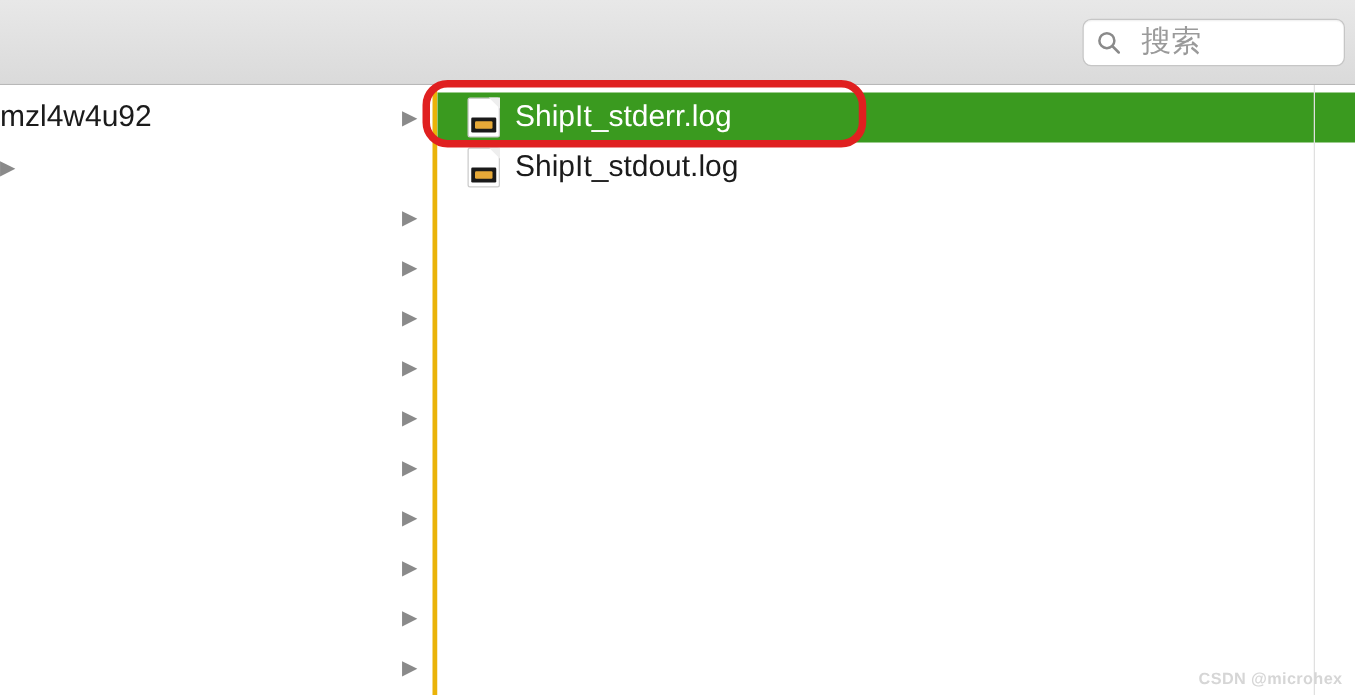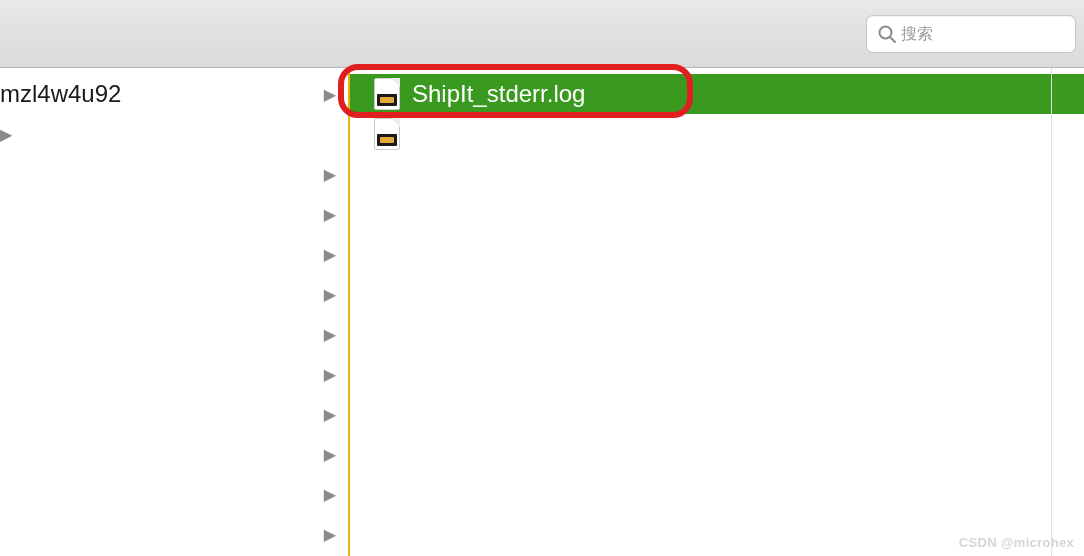--- a/index.html
+++ b/index.html
@@ -34,37 +34,37 @@
       width: 210px;
       padding: 0 10px;
       box-shadow: inset 0 1px 1px rgba(0,0,0,0.06);
     }
     .search-wrap svg {
       flex-shrink: 0;
     }
     .search-input {
       border: none;
       outline: none;
-      font-size: 16px;
+      font-size: 24px;
       color: #0f766e;
-      margin-left: 4px;
+      margin-left: 16px;
       width: 100%;
       background: transparent;
     }
     .search-input::placeholder {
       color: #9a9a9a;
     }
     .content {
       display: flex;
       height: calc(100% - 68px);
       position: relative;
     }
     .col-left {
       width: 350px;
-      border-right: 2px solid #eab308;
+      border-right: 4px solid #eab308;
       background: #ffffff;
       padding-top: 6px;
     }
     .col-right {
       flex: 1;
       background: #ffffff;
       padding-top: 6px;
       position: relative;
     }
     .left-item {
@@ -269,19 +269,20 @@
           <span>ShipIt_stderr.log</span>
         </div>
         <div class="file-row">
           <div class="file-icon">
             <div class="doc-base"></div>
             <div class="doc-corner"></div>
             <div class="log-badge">
               <div class="log-badge-inner"></div>
             </div>
           </div>
+          <span>ShipIt_stdout.log</span>
         </div>
       </div>
     <div class="right-divider"></div>
   </div>
 </div>
 
 <div class="watermark">CSDN @microhex</div>
 
 </body></html>

